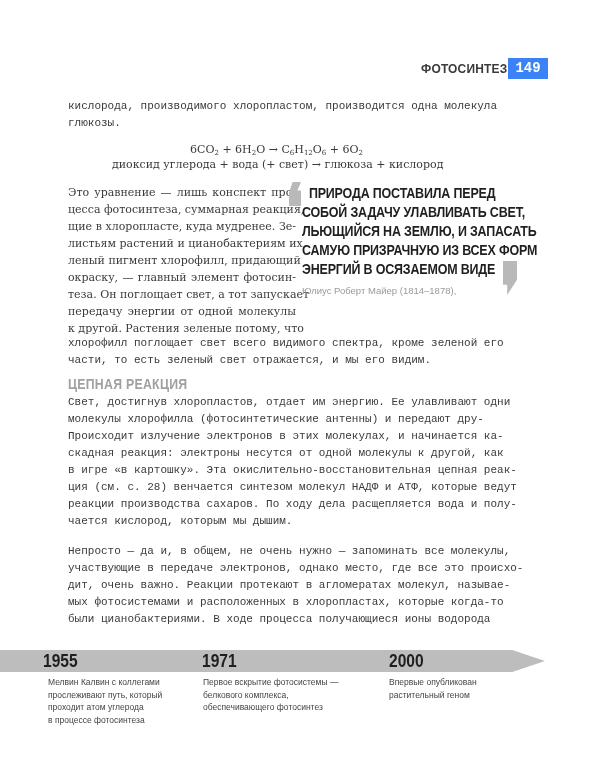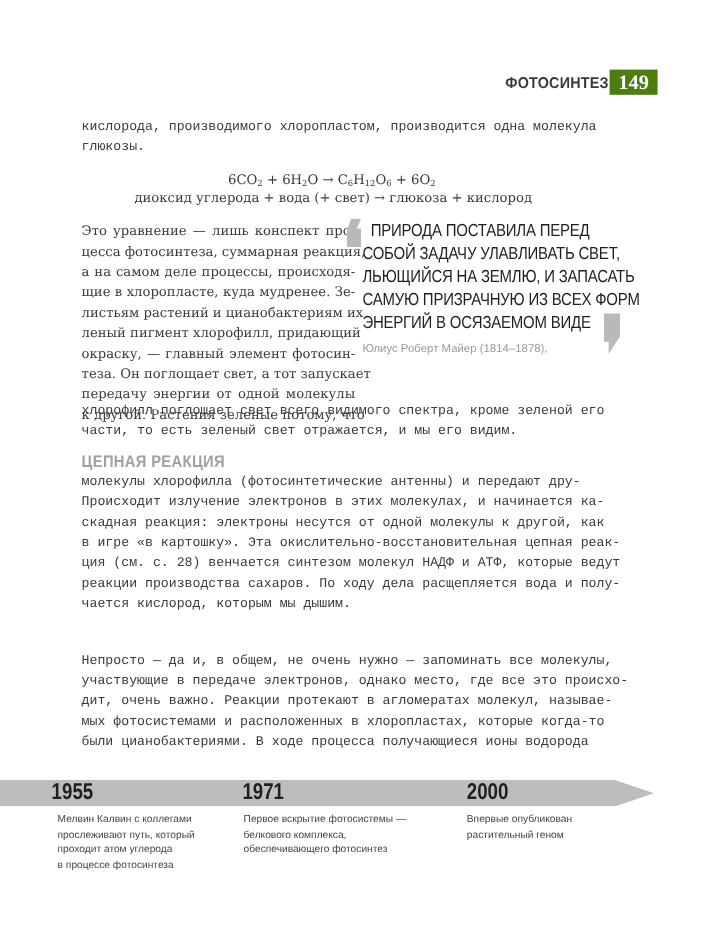--- a/index.html
+++ b/index.html
@@ -6,41 +6,41 @@
     body {
       width: 600px; height: 777px; background: #ffffff; position: relative; overflow: hidden;
       font-family: "DejaVu Serif", serif; color: #333333;
     }
     .abs { position: absolute; }
     .header-title {
       left: 421px; top: 61px; font-family: "Liberation Sans", sans-serif; font-weight: bold;
       font-size: 13px; color: #3a3a3a; letter-spacing: 0.2px; transform: scaleX(0.92); transform-origin: left top;
     }
     .page-num {
-      left: 508px; top: 58px; width: 40px; height: 21px; background: #4d7c0f; color: #ffffff;
-      font-family: Liberation Serif, serif; font-weight: bold; font-size: 17px; line-height: 21px; text-align: center;
+      left: 508px; top: 58px; width: 40px; height: 21px; background: #3b82f6; color: #ffffff;
+      font-family: Liberation Mono, monospace; font-weight: bold; font-size: 14px; line-height: 21px; text-align: center;
     }
     .body-text { font-size: 11px; line-height: 17px; color: #3a3a3a; }
     .p-top { left: 68px; top: 98px; width: 400px; }
     .eq1 { left: 190px; top: 143px; font-size: 11px; color: #3a3a3a; white-space: nowrap; }
     .eq1 sub { font-size: 7px; vertical-align: -2px; line-height: 0; }
     .eq2 { left: 112px; top: 158px; font-size: 11px; color: #3a3a3a; white-space: nowrap; }
     .p-left { left: 68px; top: 184px; width: 228px; text-align: justify; }
     .p-left .line { display: block; height: 17px; white-space: nowrap; text-align-last: justify; }
     .p-cont { left: 68px; top: 335px; width: 400px; }
     .quote-open {
       left: 289px; top: 182px; width: 12px; height: 24px; background: #b9b9b9;
       clip-path: polygon(30% 0, 100% 0, 70% 35%, 100% 35%, 100% 100%, 0 100%, 0 45%);
     }
     .quote-close {
       left: 503px; top: 261px; width: 14px; height: 34px; background: #b9b9b9;
       clip-path: polygon(0 0, 100% 0, 100% 55%, 30% 100%, 30% 70%, 0 70%);
     }
     .quote-text {
-      left: 302px; top: 184px; width: 260px; font-family: "Liberation Sans", sans-serif; font-weight: normal;
+      left: 302px; top: 184px; width: 260px; font-family: "Liberation Sans", sans-serif; font-weight: bold;
       font-size: 14.5px; line-height: 19px; color: #1f1f1f; letter-spacing: -0.2px;
     }
     .quote-text .q-line { display: block; white-space: nowrap; transform: scaleX(0.86); transform-origin: left top; }
     .quote-text .q-line.first { padding-left: 8px; }
     .quote-author {
       left: 302px; top: 284px; font-family: "Liberation Sans", sans-serif; font-size: 9.5px; line-height: 14px; color: #9a9a9a; text-align: right;
     }
     .quote-author .role { font-style: italic; display: block; }
     .section-heading {
       left: 68px; top: 376px; font-family: "Liberation Sans", sans-serif; font-weight: bold; font-size: 14px;
@@ -73,21 +73,20 @@
   <span class="line j">кислорода, производимого хлоропластом, производится одна молекула</span>
   <span class="line">глюкозы.</span>
 </div>
 
 <div class="abs eq1"><span>6CO</span><sub>2</sub><span> + 6H</span><sub>2</sub><span>O → C</span><sub>6</sub><span>H</span><sub>12</sub><span>O</span><sub>6</sub><span> + 6O</span><sub>2</sub></div>
 <div class="abs eq2">диоксид углерода + вода (+ свет) → глюкоза + кислород</div>
 
 <div class="abs body-text p-left">
   <span class="line">Это уравнение — лишь конспект про-</span>
   <span class="line">цесса фотосинтеза, суммарная реакция,</span>
-  <span class="line">а на самом деле процессы, происходя-</span>
   <span class="line">щие в хлоропласте, куда мудренее. Зе-</span>
   <span class="line">листьям растений и цианобактериям их</span>
   <span class="line">леный пигмент хлорофилл, придающий</span>
   <span class="line">окраску, — главный элемент фотосин-</span>
   <span class="line">теза. Он поглощает свет, а тот запускает</span>
   <span class="line">передачу энергии от одной молекулы</span>
   <span class="line">к другой. Растения зеленые потому, что</span>
 </div>
 
 <div class="abs quote-open"></div>
@@ -103,20 +102,21 @@
   <span>Юлиус Роберт Майер (1814–1878),</span>
 </div>
 
 <div class="abs body-text p-cont p-block">
   <span class="line j">хлорофилл поглощает свет всего видимого спектра, кроме зеленой его</span>
   <span class="line">части, то есть зеленый свет отражается, и мы его видим.</span>
 </div>
 
 <div class="abs section-heading">ЦЕПНАЯ РЕАКЦИЯ</div>
 <div class="abs body-text p-chain p-block">
+  <span class="line j">Свет, достигнув хлоропластов, отдает им энергию. Ее улавливают одни</span>
   <span class="line j">молекулы хлорофилла (фотосинтетические антенны) и передают дру-</span>
   <span class="line j">Происходит излучение электронов в этих молекулах, и начинается ка-</span>
   <span class="line j">скадная реакция: электроны несутся от одной молекулы к другой, как</span>
   <span class="line j">в игре «в картошку». Эта окислительно-восстановительная цепная реак-</span>
   <span class="line j">ция (см. с. 28) венчается синтезом молекул НАДФ и АТФ, которые ведут</span>
   <span class="line j">реакции производства сахаров. По ходу дела расщепляется вода и полу-</span>
   <span class="line">чается кислород, которым мы дышим.</span>
 </div>
 <div class="abs body-text p-last p-block">
   <span class="line j">Непросто — да и, в общем, не очень нужно — запоминать все молекулы,</span>

